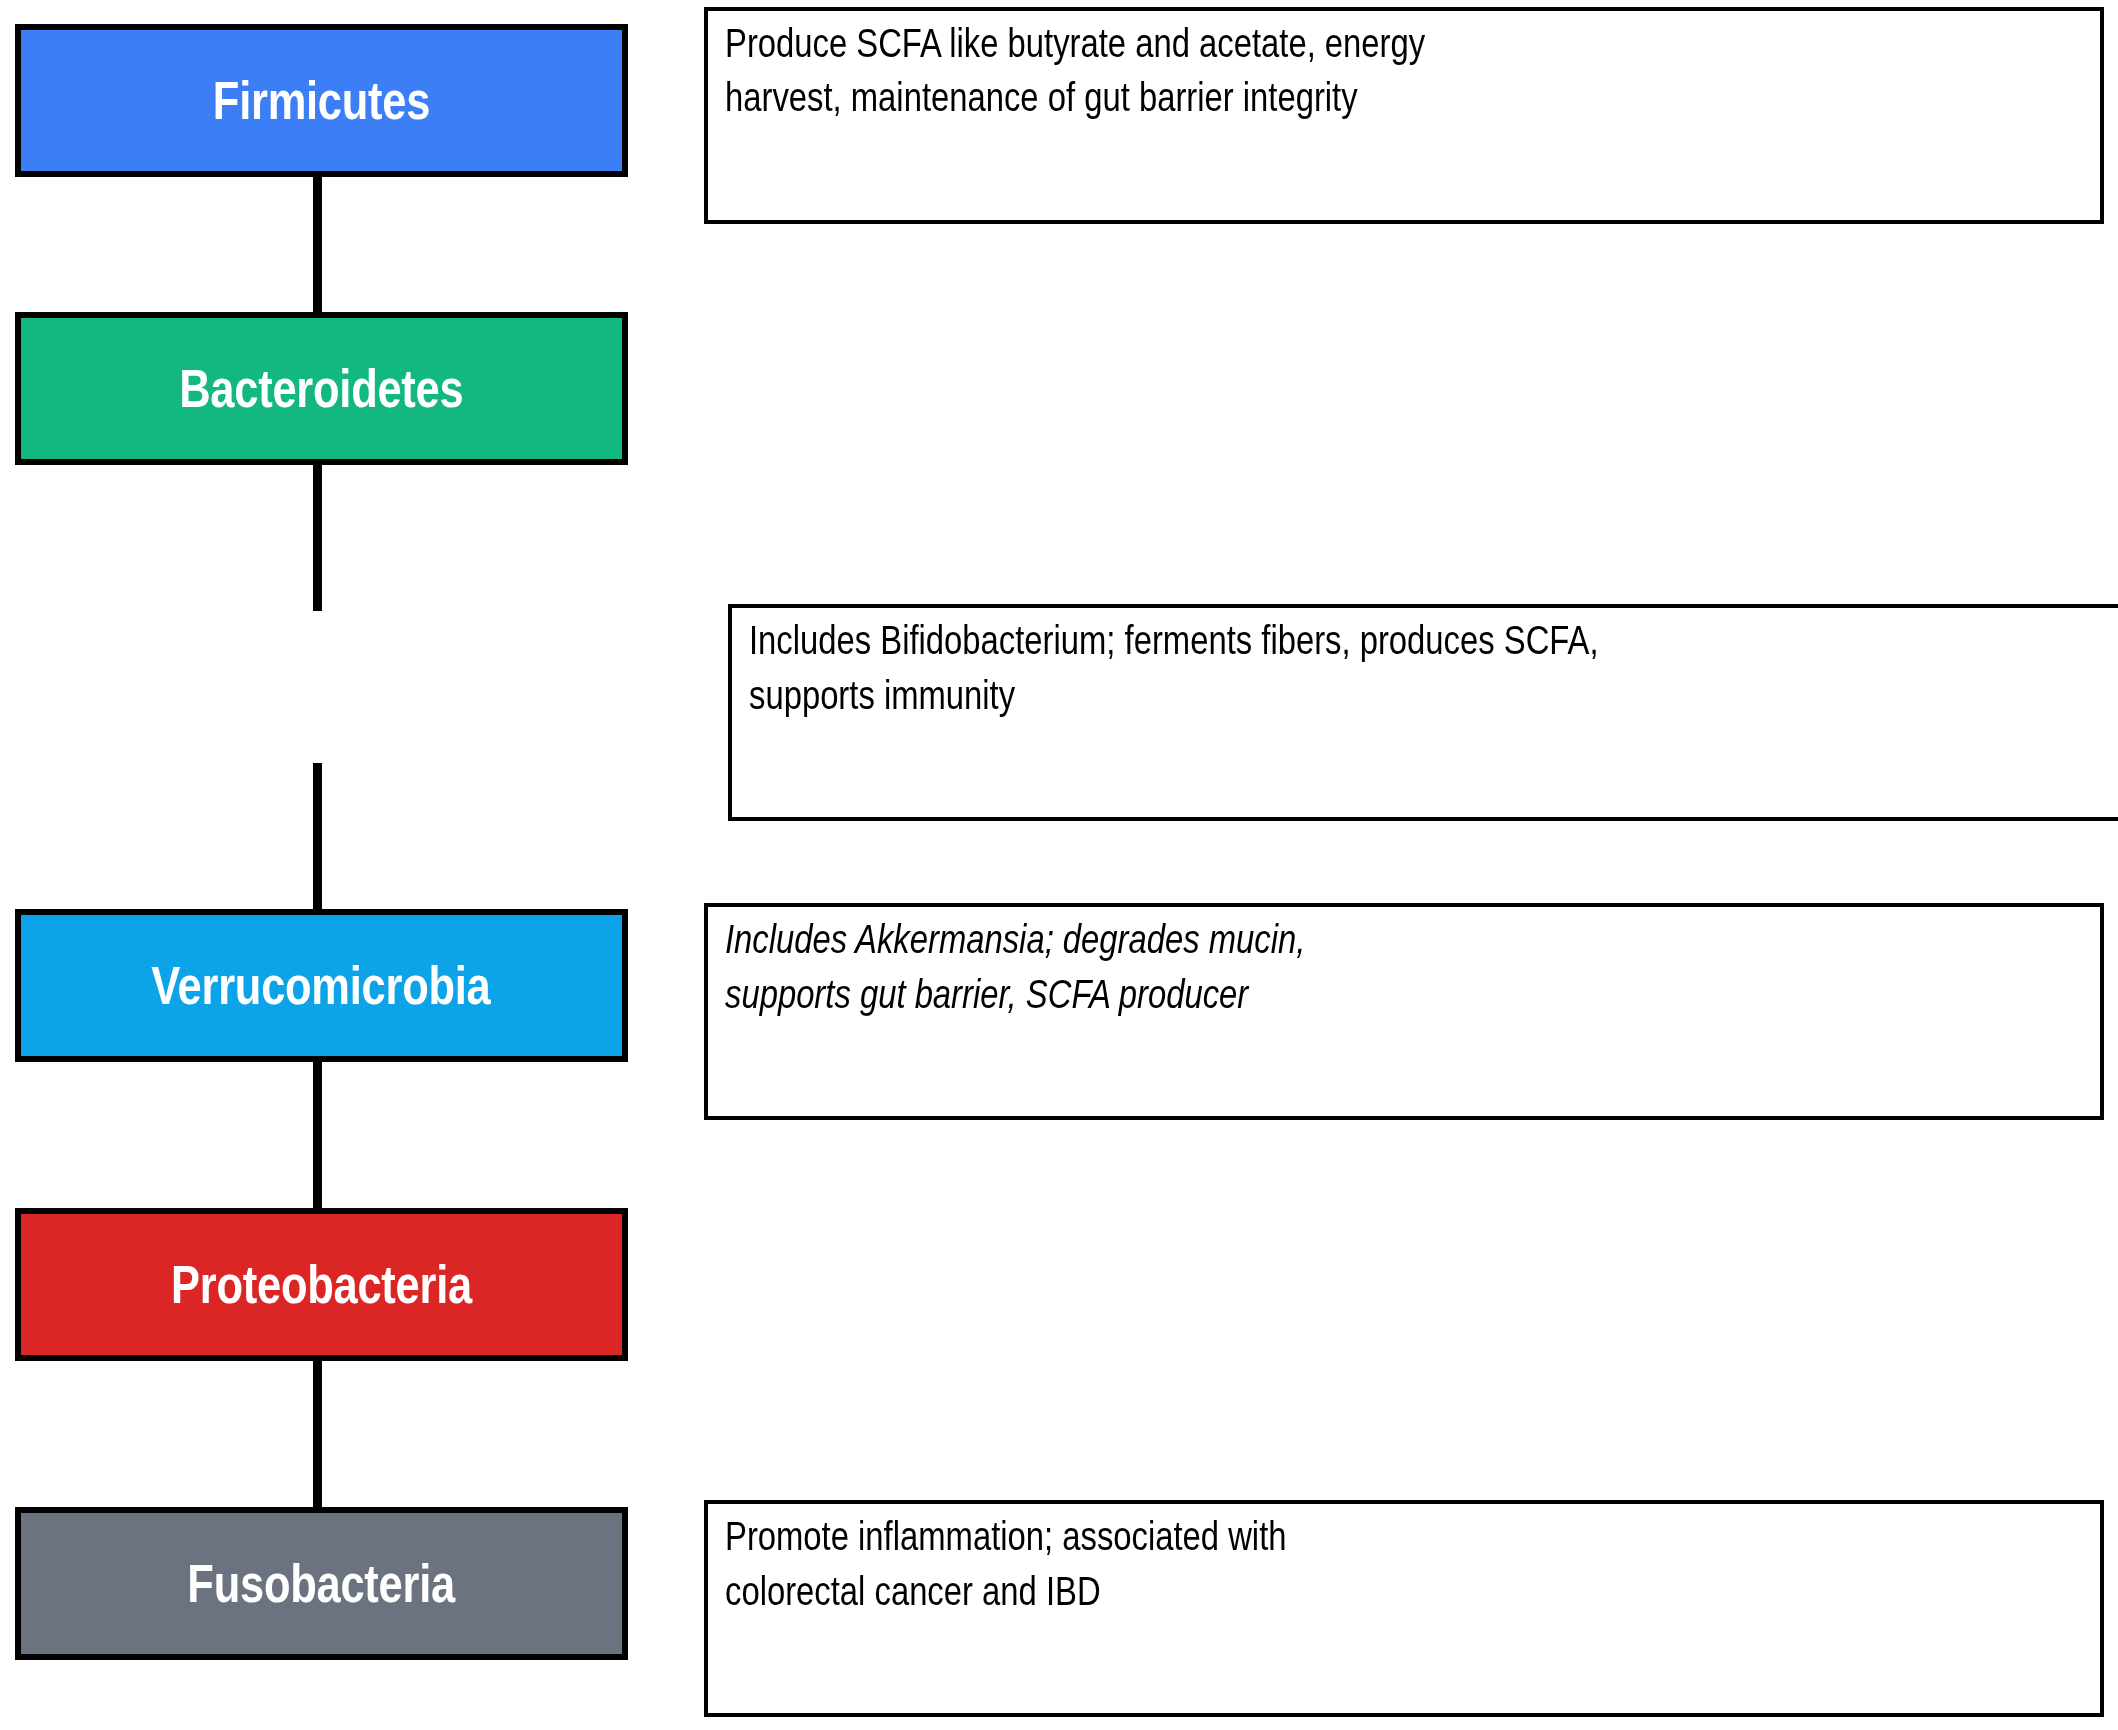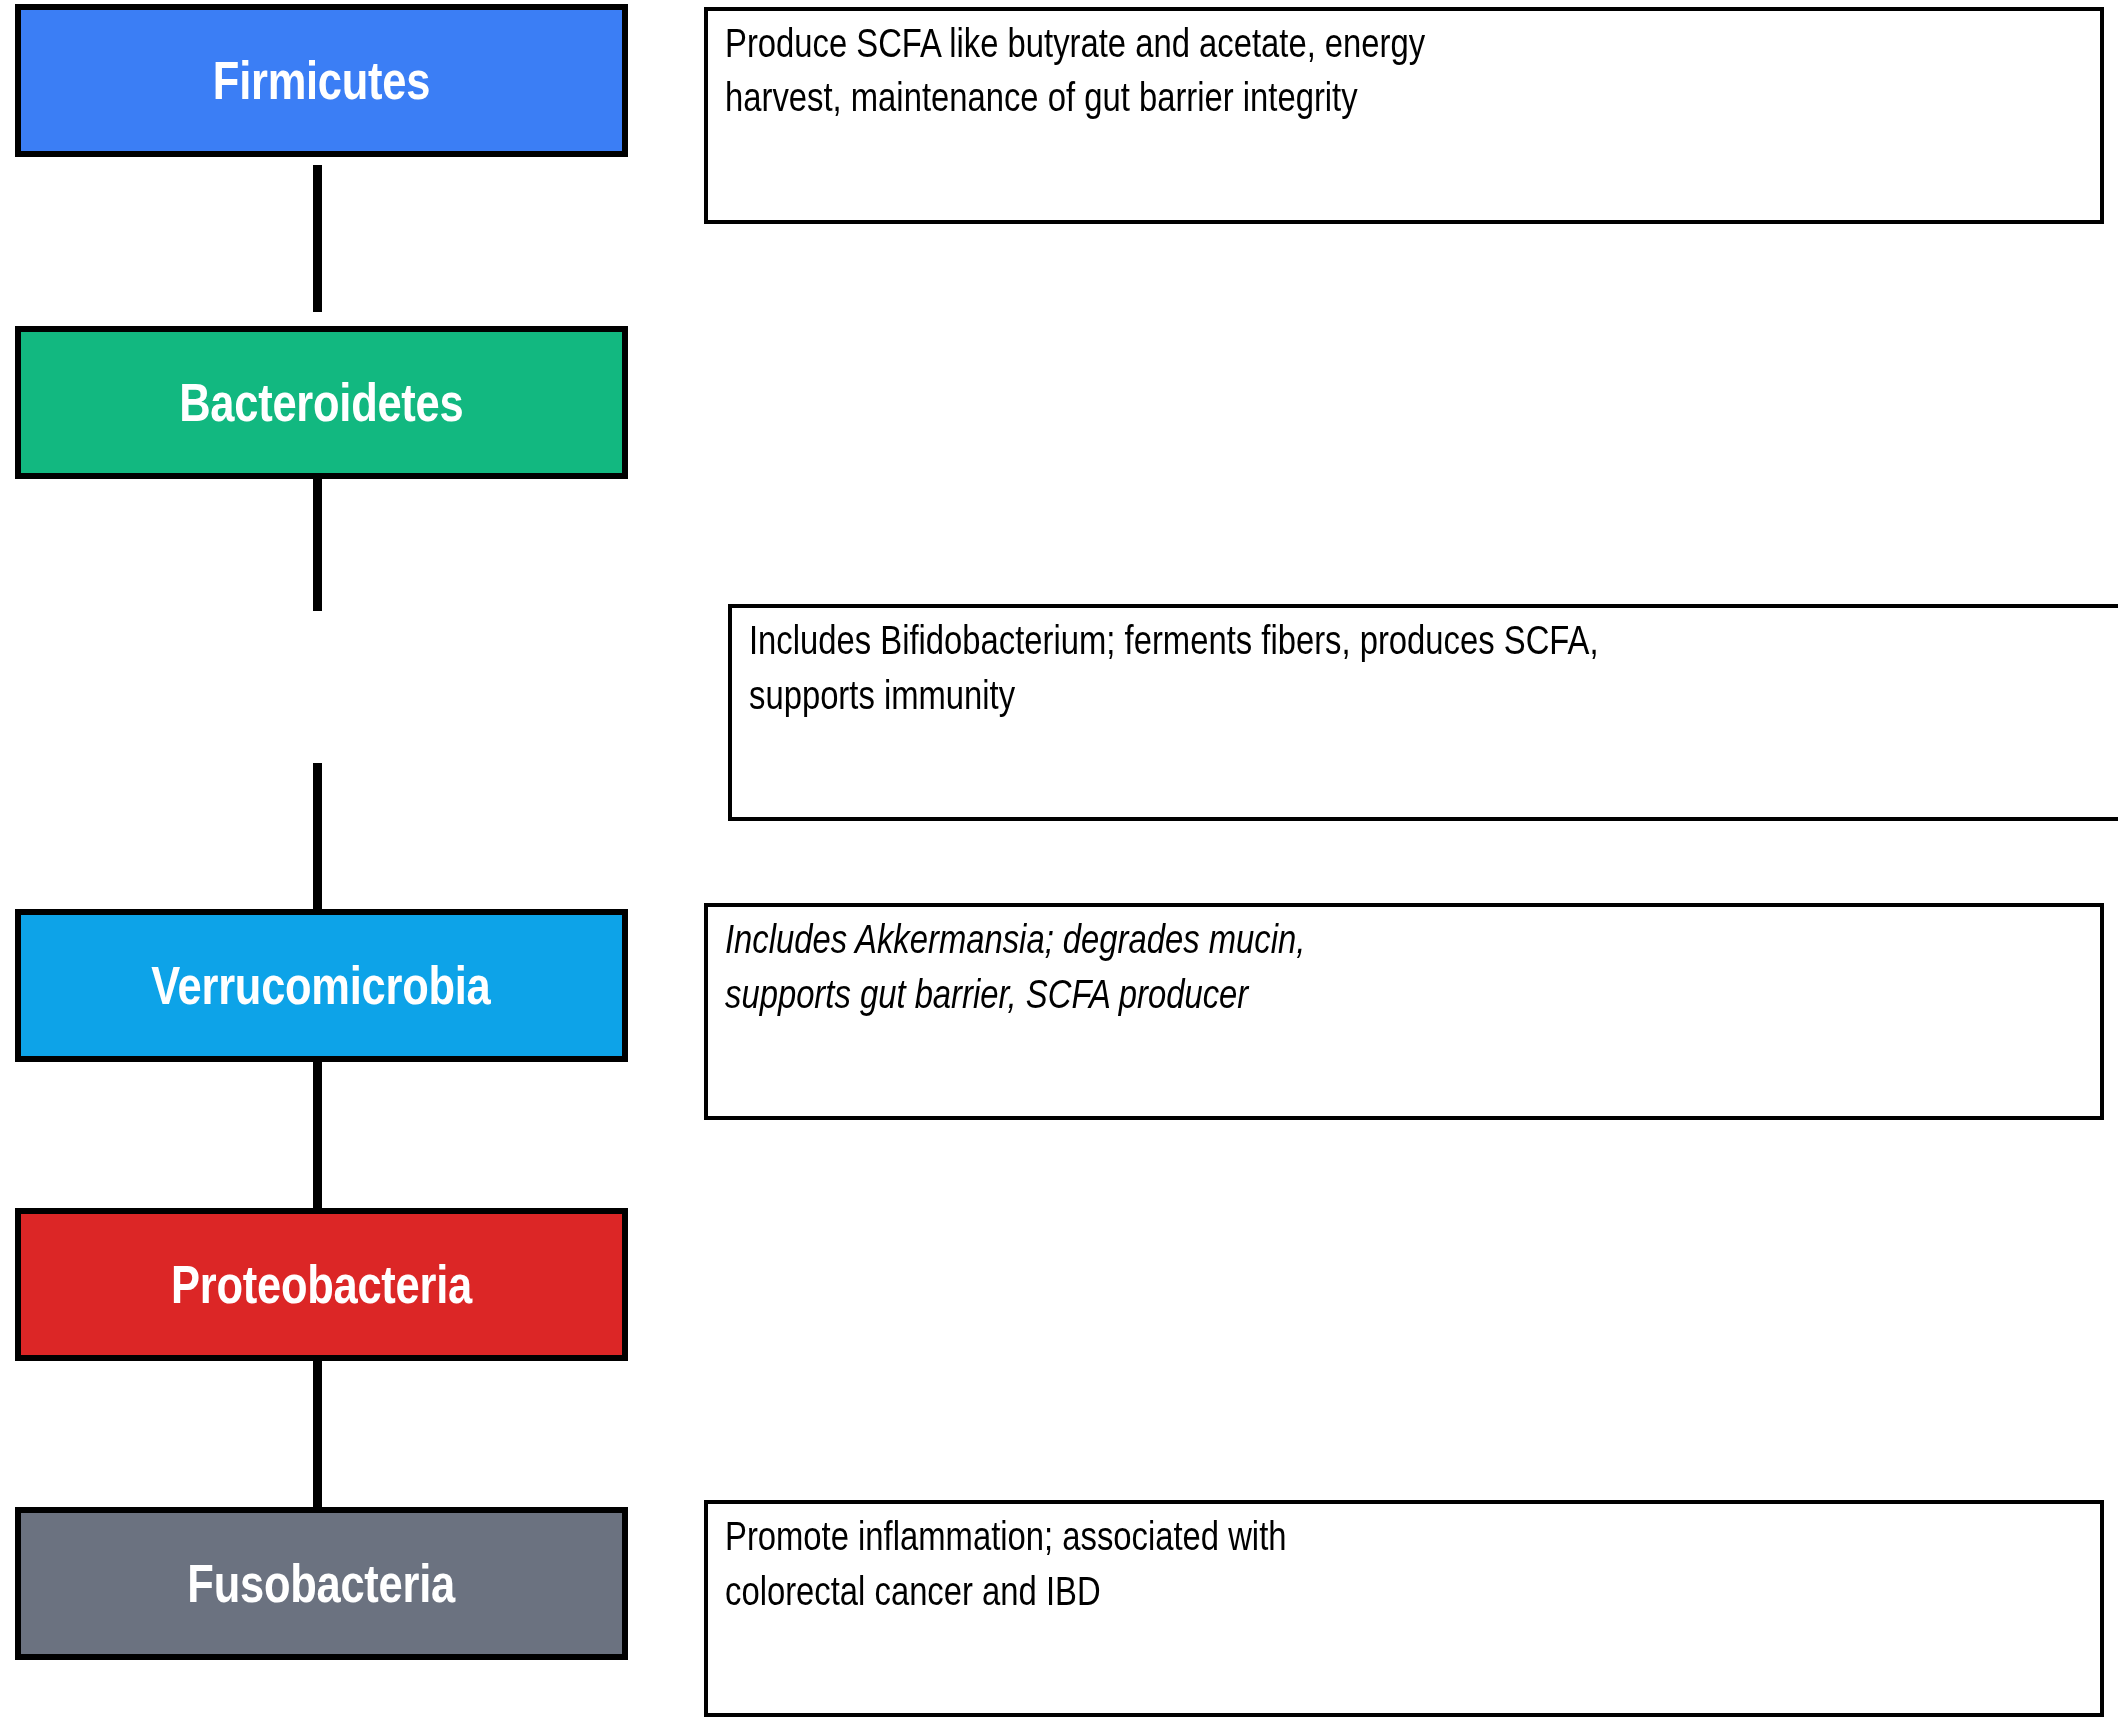--- a/index.html
+++ b/index.html
@@ -75,29 +75,29 @@
 <body>
 
 <div id="canvas">
 
   <div class="connector" style="top:165px;height:147px;"></div>
   <div class="connector" style="top:465px;height:146px;"></div>
   <div class="connector" style="top:763px;height:146px;"></div>
   <div class="connector" style="top:1062px;height:146px;"></div>
   <div class="connector" style="top:1361px;height:146px;"></div>
 
-  <div class="phylum-box" style="top:4px;background:#3b7ef5;">
+  <div class="phylum-box" style="top:24px;background:#3b7ef5;">
     <span class="phylum-label">Firmicutes</span>
   </div>
   <div class="desc-box" style="top:6.6px;">
     <span class="desc-text">Produce SCFA like butyrate and acetate, energy
 harvest, maintenance of gut barrier integrity</span>
   </div>
 
-  <div class="phylum-box" style="top:312px;background:#12b880;margin-top:14px;">
+  <div class="phylum-box" style="top:312px;background:#12b880;">
     <span class="phylum-label">Bacteroidetes</span>
   </div>
 
   <div class="desc-box" style="top:604px;margin-left:24px;">
     <span class="desc-text">Includes Bifidobacterium; ferments fibers, produces SCFA,
 supports immunity</span>
   </div>
 
   <div class="phylum-box" style="top:909px;background:#0da3e8;">
     <span class="phylum-label">Verrucomicrobia</span>

